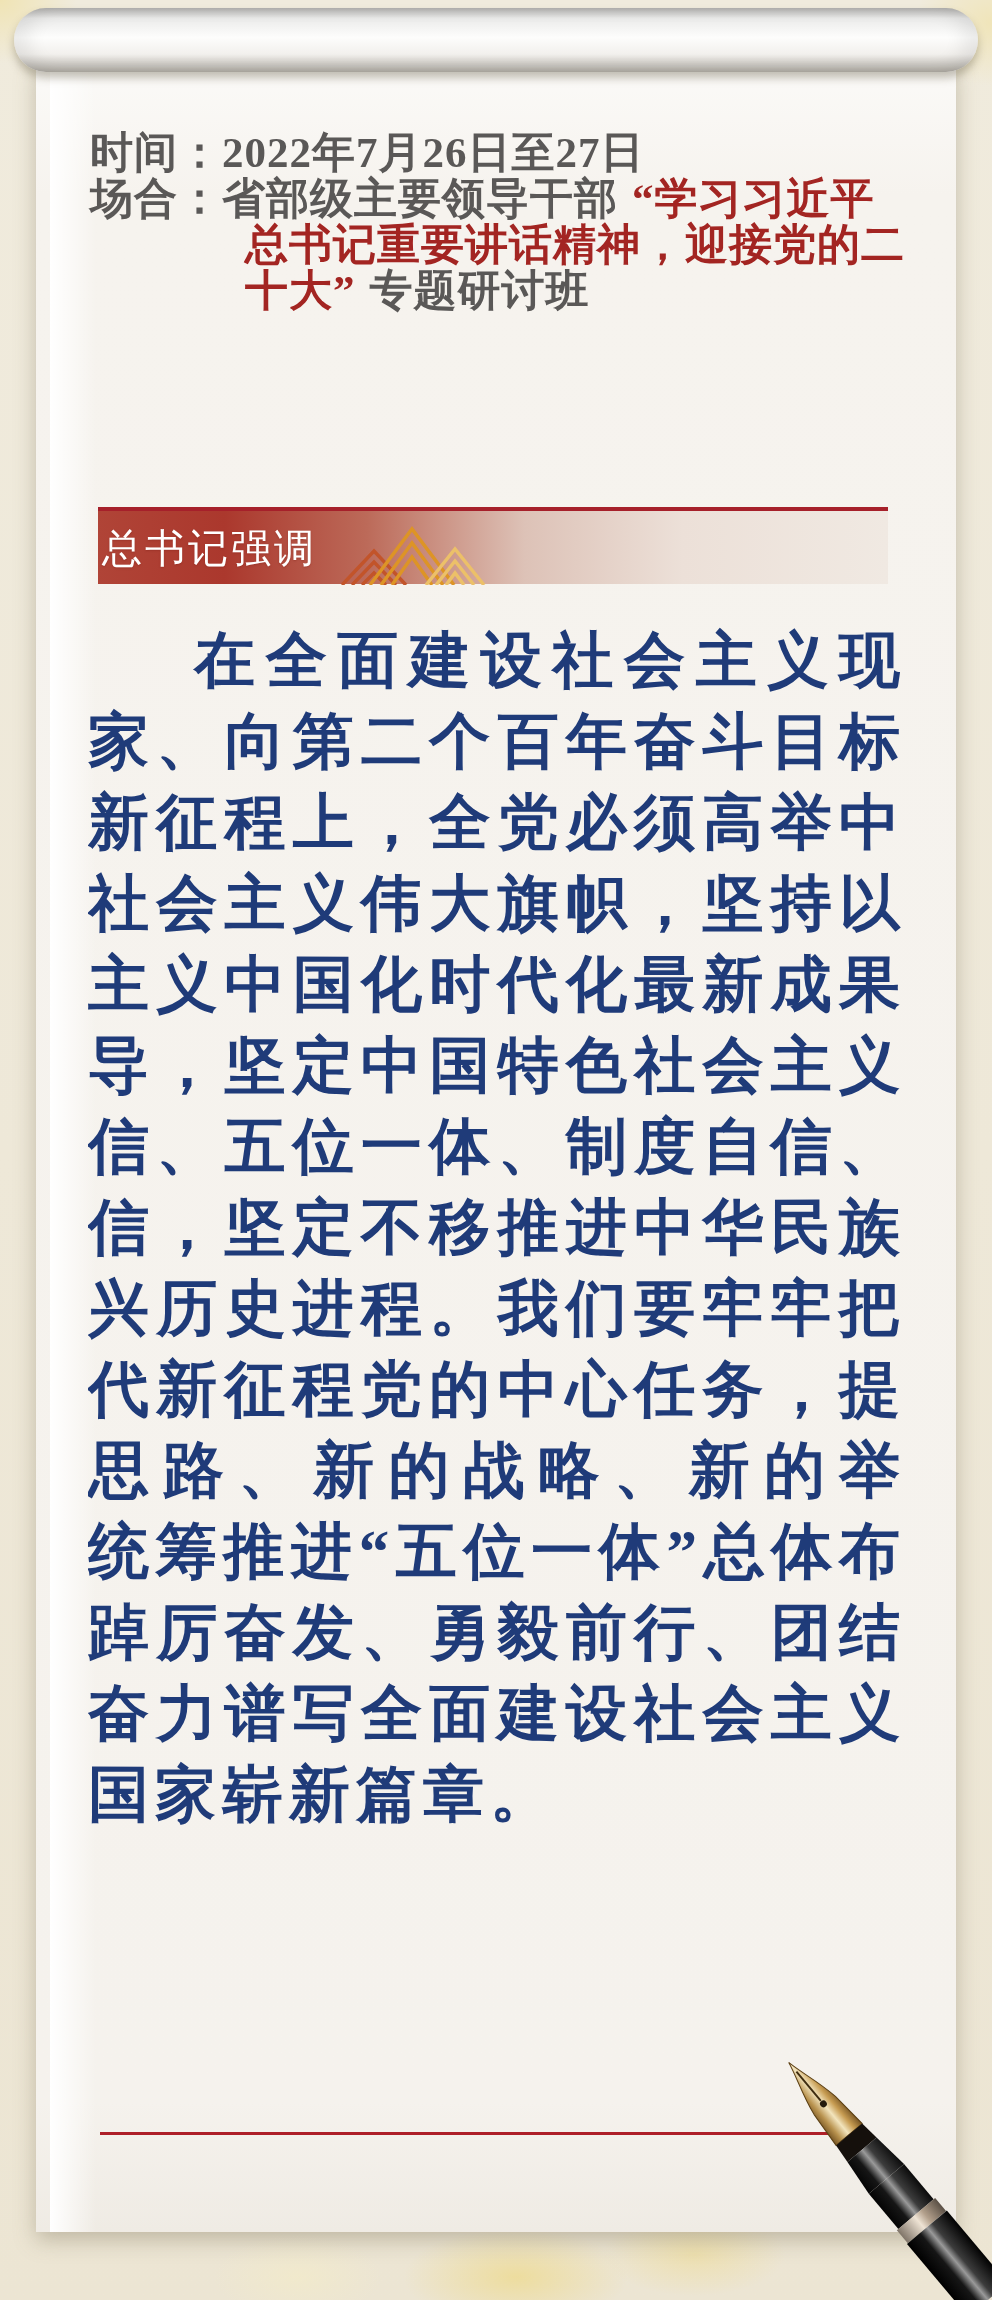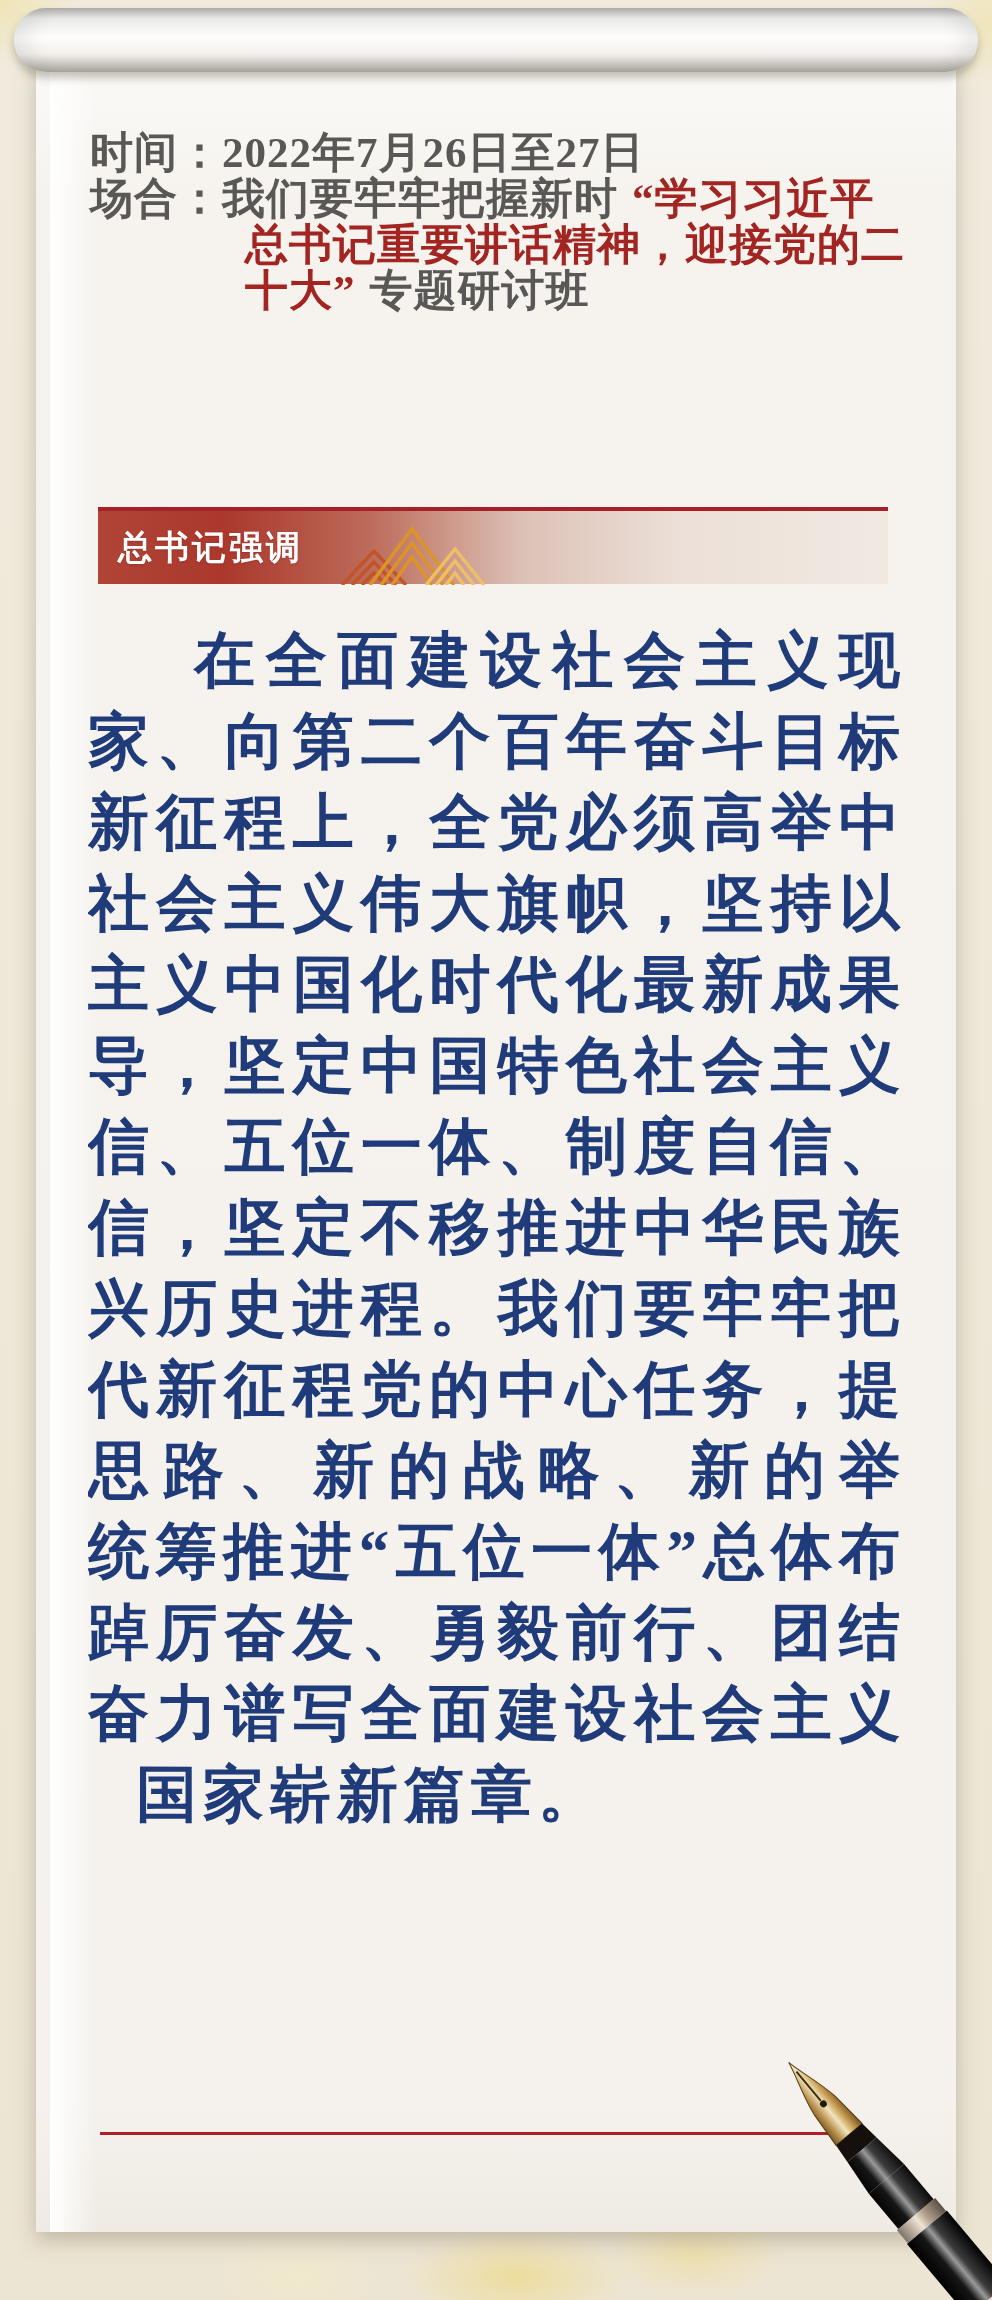--- a/index.html
+++ b/index.html
@@ -41,54 +41,54 @@
   .meta .red{color:#a32522;margin-left:26px;}
   .meta .gap{margin-left:14px;}
   .meta .indent{padding-left:129px;}
   
   .banner-line{position:absolute;left:98px;top:507px;width:790px;height:4px;background:#a6202a;}
   .banner-band{
     position:absolute;left:98px;top:511px;width:790px;height:73px;
     background:linear-gradient(90deg,#b04437 0%,#ab382d 16%,#bc6a59 34%,#ddc2b7 54%,#ece0d8 74%,#f0e9e2 100%);
   }
   .banner-title{
-    position:absolute;left:20px;top:50%;transform:translateY(-50%);
-    color:#ffffff;font-size:34px;font-weight:bold;letter-spacing:3px;white-space:nowrap;
+    position:absolute;left:4px;top:50%;transform:translateY(-50%);
+    color:#ffffff;font-size:40px;font-weight:normal;letter-spacing:3px;white-space:nowrap;
     text-shadow:0 1px 2px rgba(120,30,20,.35);
   }
   .chevrons{position:absolute;left:242px;bottom:-1px;}
   
   .quote{
     position:absolute;left:88px;top:620px;width:818px;
     font-size:61px;line-height:81px;color:#1f3b79;font-weight:bold;
   }
   .quote .ln{
     text-align:justify;text-align-last:justify;text-justify:inter-character;
     letter-spacing:6px;height:81px;overflow:hidden;
   }
   .quote .ln.first{text-indent:106px;}
-  .quote .ln.last{text-align-last:left;margin-left:48px;}
+  .quote .ln.last{text-align-last:left;}
   
   .sign-line{position:absolute;left:100px;top:2132px;width:752px;height:3px;background:#ae1f28;}
   .pen{position:absolute;left:726px;top:2010px;overflow:visible;}
 </style>
 </head>
 <body>
 
 <div class="page">
 
   <div class="paper"></div>
   <div class="roll"></div>
 
   <div class="meta">
     <div>
       <span>时间：</span><span>2022年7月26日至27日</span>
     </div>
     <div>
-      <span>场合：</span><span>我们要牢牢把握新时</span><span class="red gap">“学习习近平</span>
+      <span>场合：</span><span>省部级主要领导干部</span><span class="red gap">“学习习近平</span>
     </div>
     <div class="indent">
       <span class="red">总书记重要讲话精神，迎接党的二</span>
     </div>
     <div class="indent">
       <span class="red">十大”</span><span class="gap">专题研讨班</span>
     </div>
   </div>
 
   <div class="banner-line"></div>

